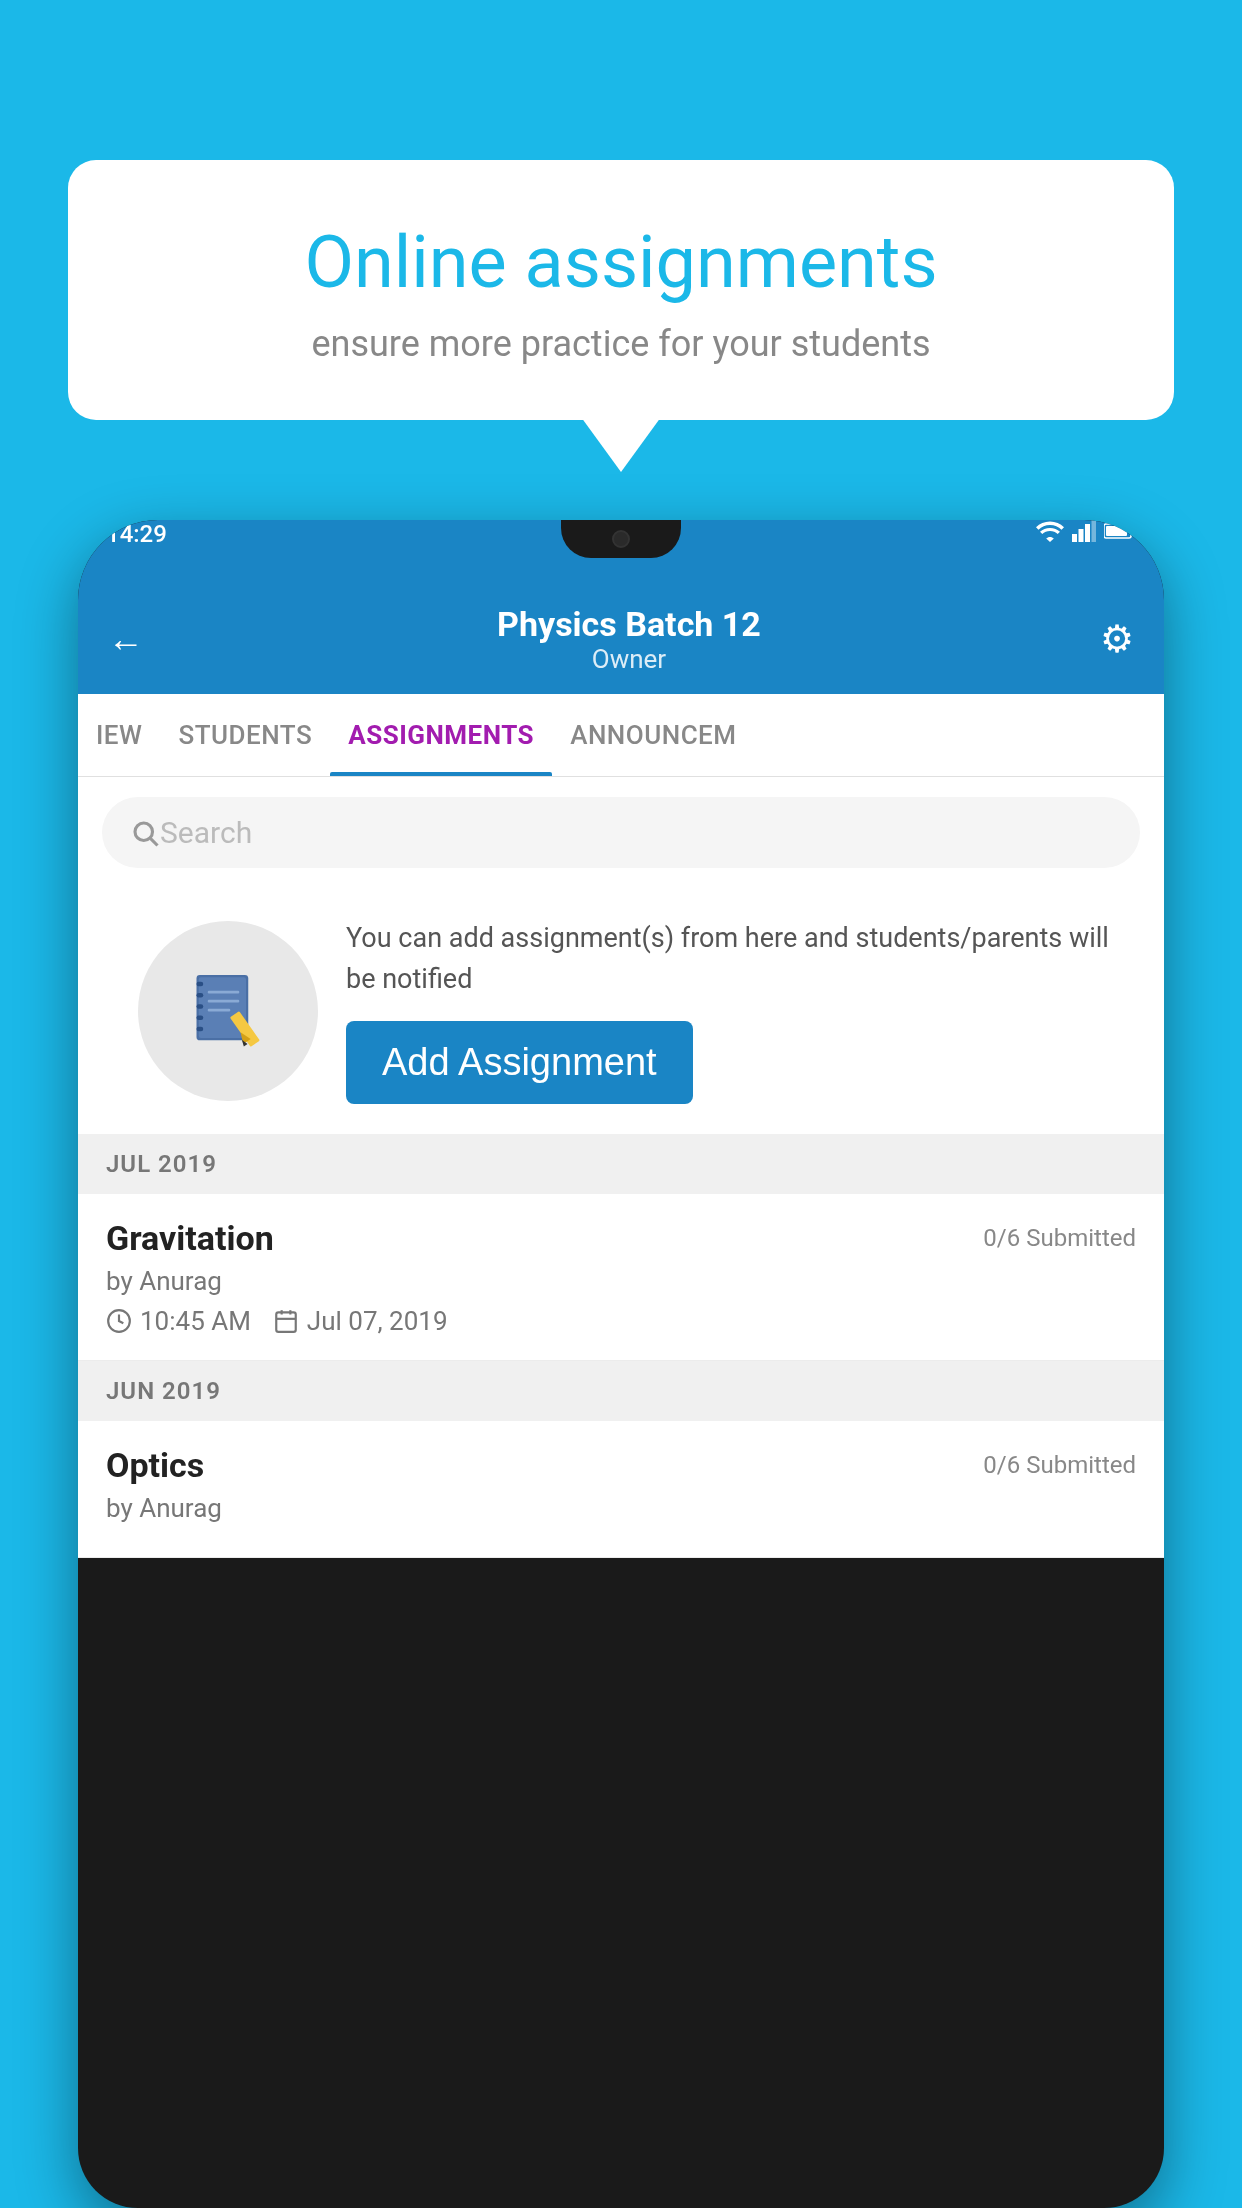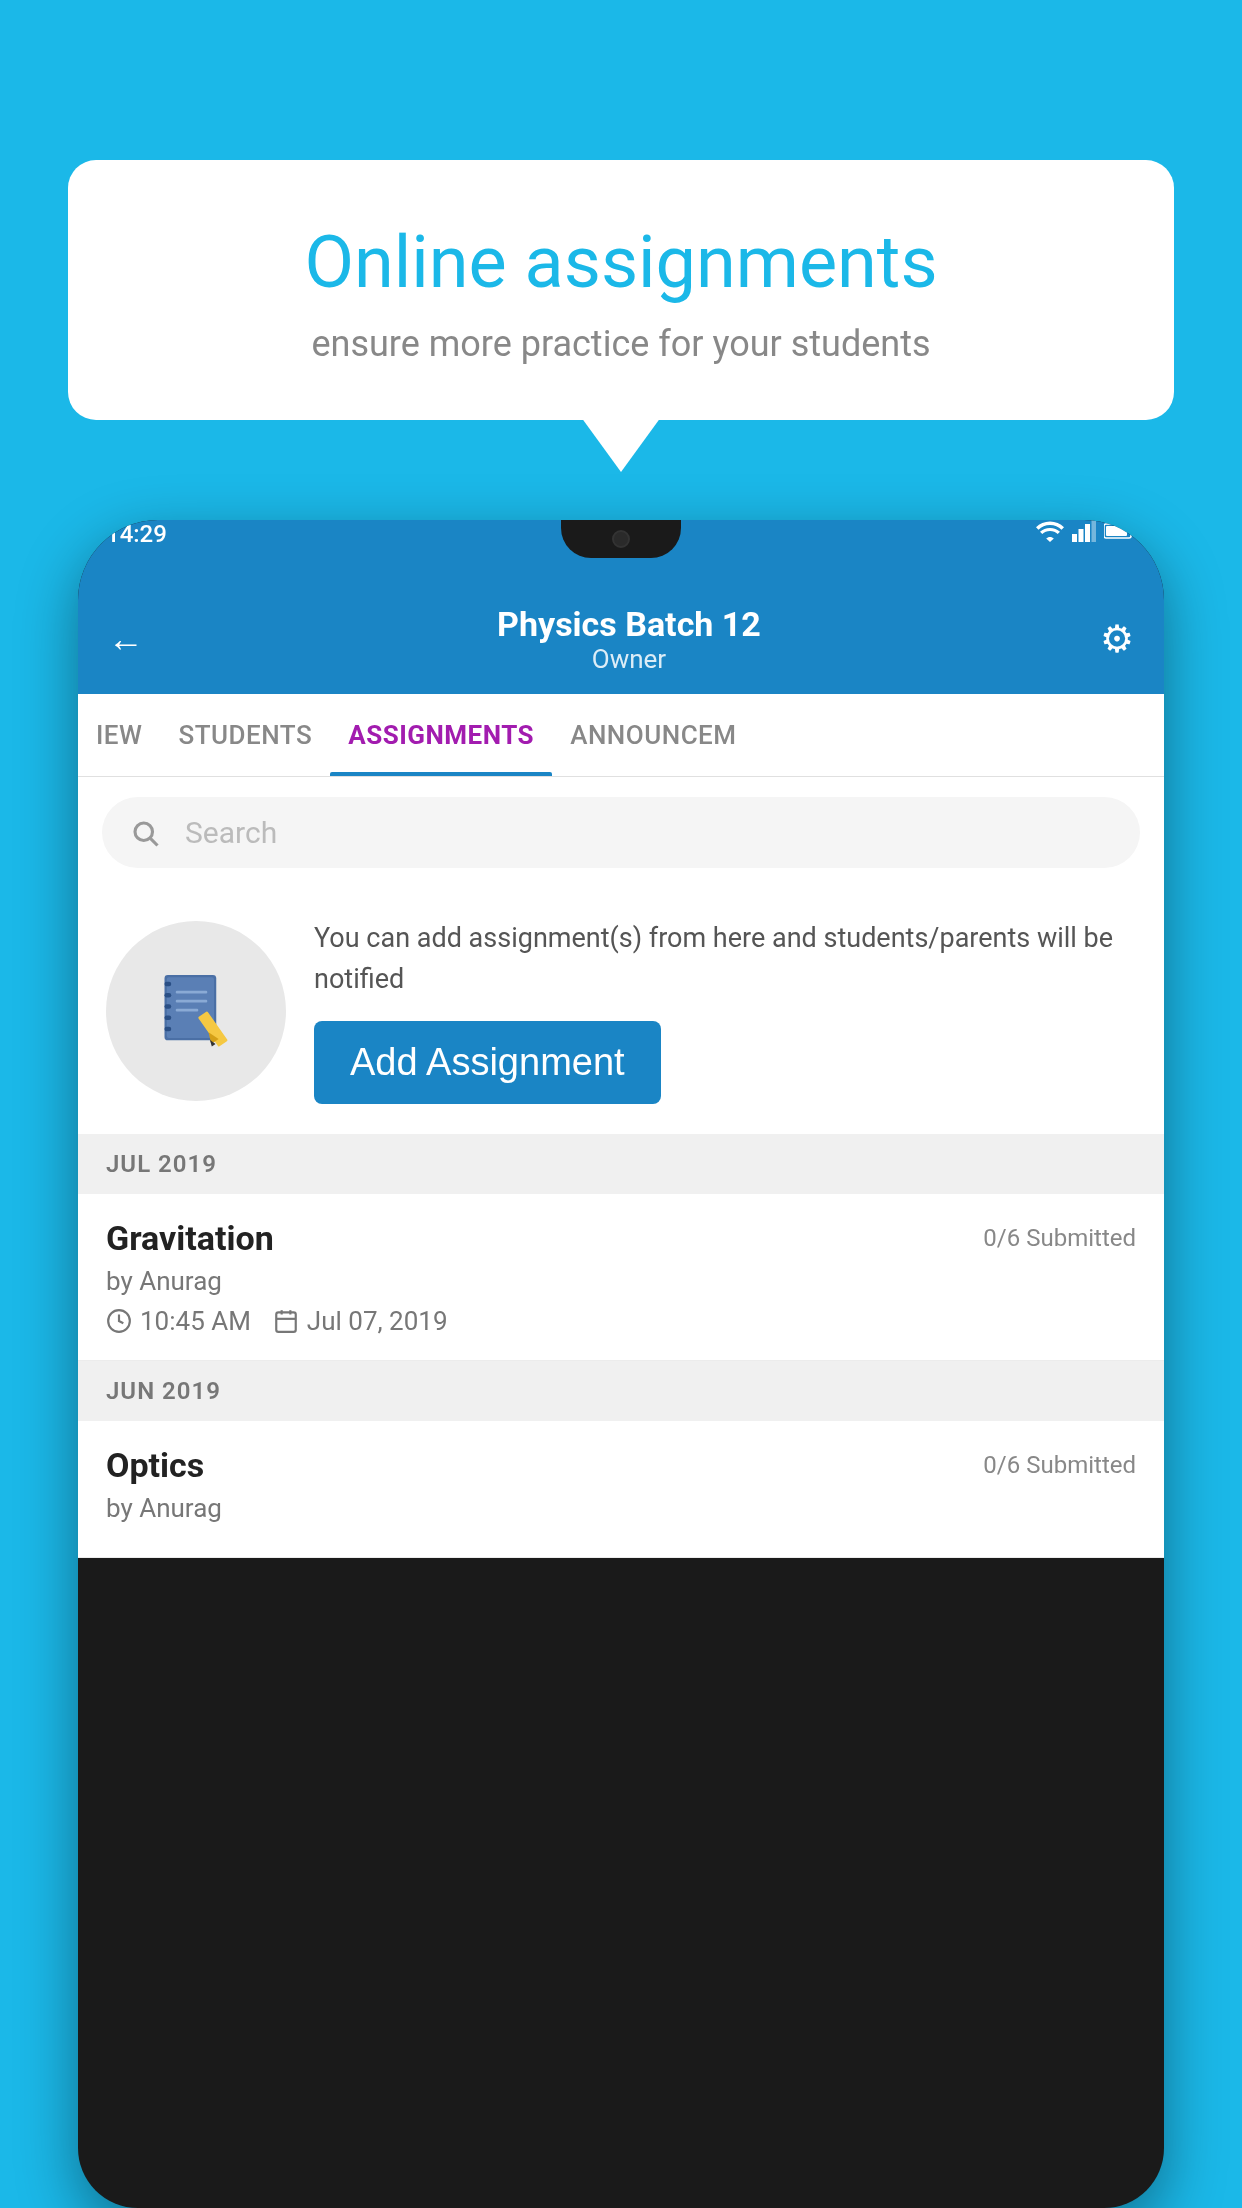--- a/index.html
+++ b/index.html
@@ -201,35 +201,36 @@
       padding: 20px 24px;
       background: white;
     }
 
     .search-bar {
       background: #f5f5f5;
       border-radius: 50px;
       display: flex;
       align-items: center;
       padding: 18px 28px;
-      gap: 25px;
+      gap: 0;
     }
 
     .search-text {
       color: #bbb;
       font-size: 30px;
     }
 
     
     .promo-section {
       padding: 30px 28px;
       display: flex;
       align-items: center;
       gap: 28px;
       background: white;
+      margin-left: 32px;
     }
 
     .promo-icon-circle {
       width: 180px;
       height: 180px;
       border-radius: 50%;
       background: #e8e8e8;
       display: flex;
       align-items: center;
       justify-content: center;

